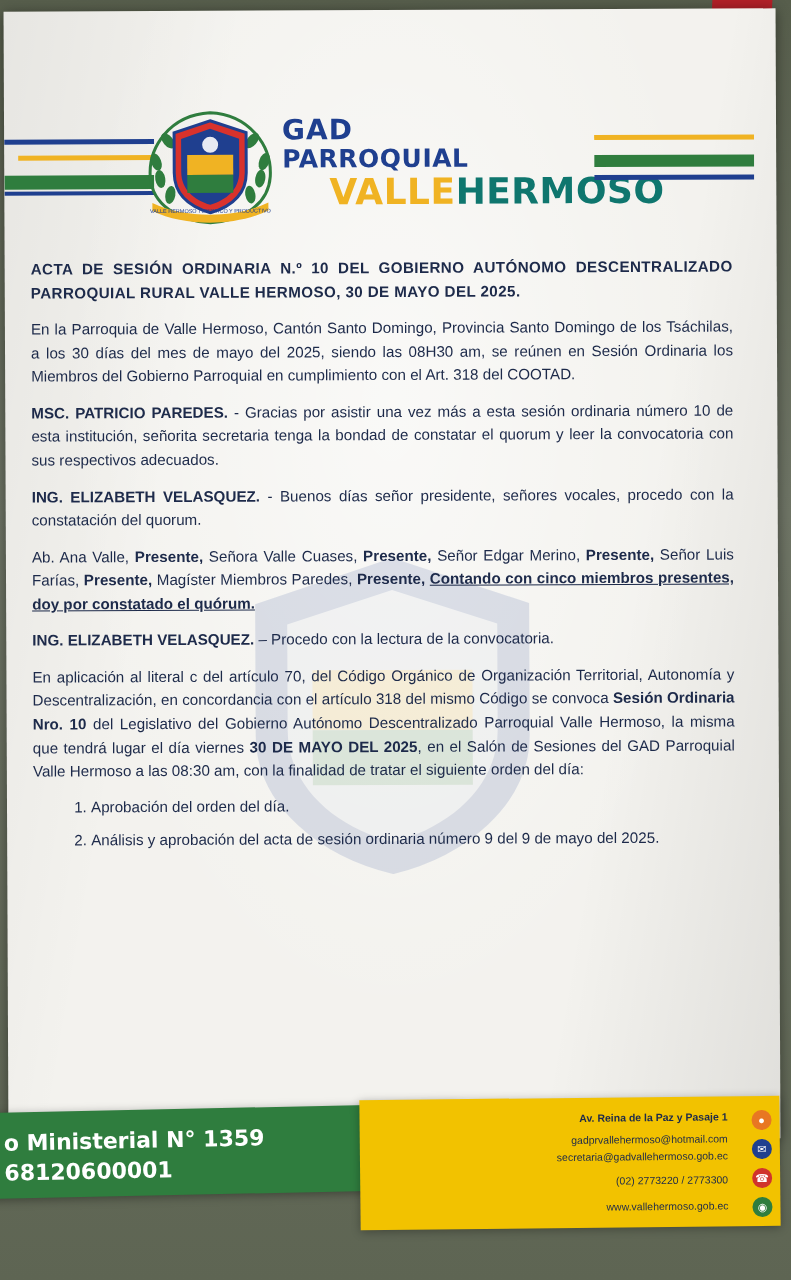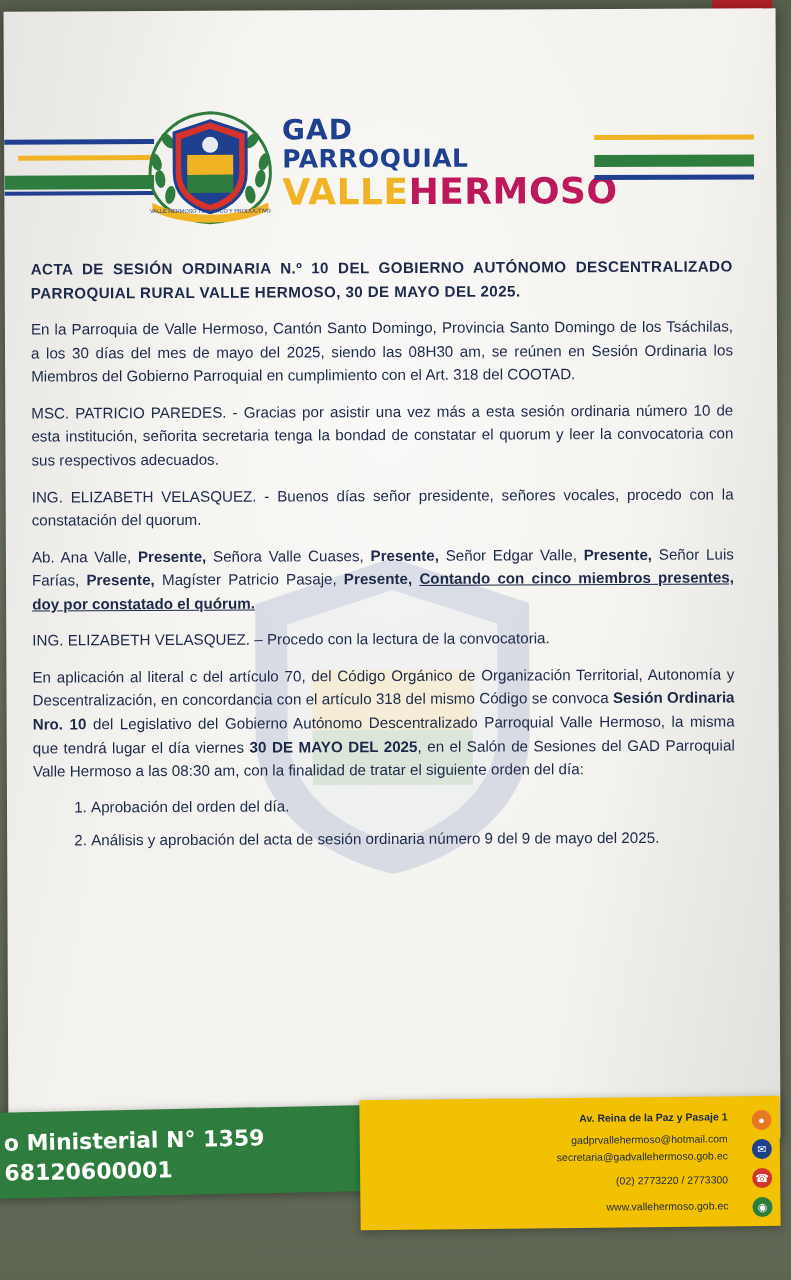--- a/index.html
+++ b/index.html
@@ -70,42 +70,42 @@
   }
   .lh-parroquial{
     font-family:"DejaVu Sans", sans-serif;
     font-size:25px; font-weight:bold; color:#1f3f8f; letter-spacing:.5px;
     margin-top:2px;
   }
   .lh-valle{
     font-family:"DejaVu Sans", sans-serif;
     font-size:36px; font-weight:bold; letter-spacing:.5px; margin-top:3px;
   }
-  .lh-valle .v1{ color:#f0b323; }
-  .lh-valle .v2{ color:#be185d; }
+  .lh-valle .v1{ color:#f0b323;margin-left:47px; }
+  .lh-valle .v2{ color:#0f766e; }
 
   
   .content{
     position:relative;
     padding: 6px 44px 0 26px;
     color:#1d2a4a;
     font-family:"Liberation Sans", sans-serif;
     font-size:15.2px;
     line-height:1.55;
     text-align:justify;
   }
   p.para{ margin:0 0 13px 0; }
   .title{
     font-weight:bold;
     letter-spacing:.4px;
     text-transform:uppercase;
     margin-bottom:15px;
     text-align:justify;
   }
-  .spk{ font-weight:normal; }
+  .spk{ font-weight:bold; }
   .b{ font-weight:bold; }
   .u{ text-decoration:underline; font-weight:bold; }
   ol.agenda{
     margin:4px 0 0 0;
     padding-left:58px;
   }
   ol.agenda li{
     margin-bottom:11px;
     line-height:1.5;
   }
@@ -230,25 +230,25 @@
 
     <p class="para">
       <span class="spk">ING. ELIZABETH VELASQUEZ.</span><span> - Buenos días señor presidente, señores vocales, procedo con la constatación del quorum.</span>
     </p>
 
     <p class="para">
       <span>Ab. Ana Valle,</span>
       <span class="b">Presente,</span>
       <span>Señora Valle Cuases,</span>
       <span class="b">Presente,</span>
-      <span>Señor Edgar Valle,</span>
+      <span>Señor Edgar Merino,</span>
       <span class="b">Presente,</span>
       <span>Señor Luis Farías,</span>
       <span class="b">Presente,</span>
-      <span>Magíster Patricio Pasaje,</span>
+      <span>Magíster Miembros Paredes,</span>
       <span class="b">Presente,</span>
       <span class="u">Contando con cinco miembros presentes, doy por constatado el quórum.</span>
     </p>
 
     <p class="para">
       <span class="spk">ING. ELIZABETH VELASQUEZ.</span><span> – Procedo con la lectura de la convocatoria.</span>
     </p>
 
     <p class="para">
       <span>En aplicación al literal c del artículo 70, del Código Orgánico de Organización Territorial, Autonomía y Descentralización, en concordancia con el artículo 318 del mismo Código se convoca </span><span class="b">Sesión Ordinaria Nro. 10</span><span> del Legislativo del Gobierno Autónomo Descentralizado Parroquial Valle Hermoso, la misma que tendrá lugar el día viernes </span><span class="b">30 DE MAYO DEL 2025</span><span>, en el Salón de Sesiones del GAD Parroquial Valle Hermoso a las 08:30 am, con la finalidad de tratar el siguiente orden del día:</span>

